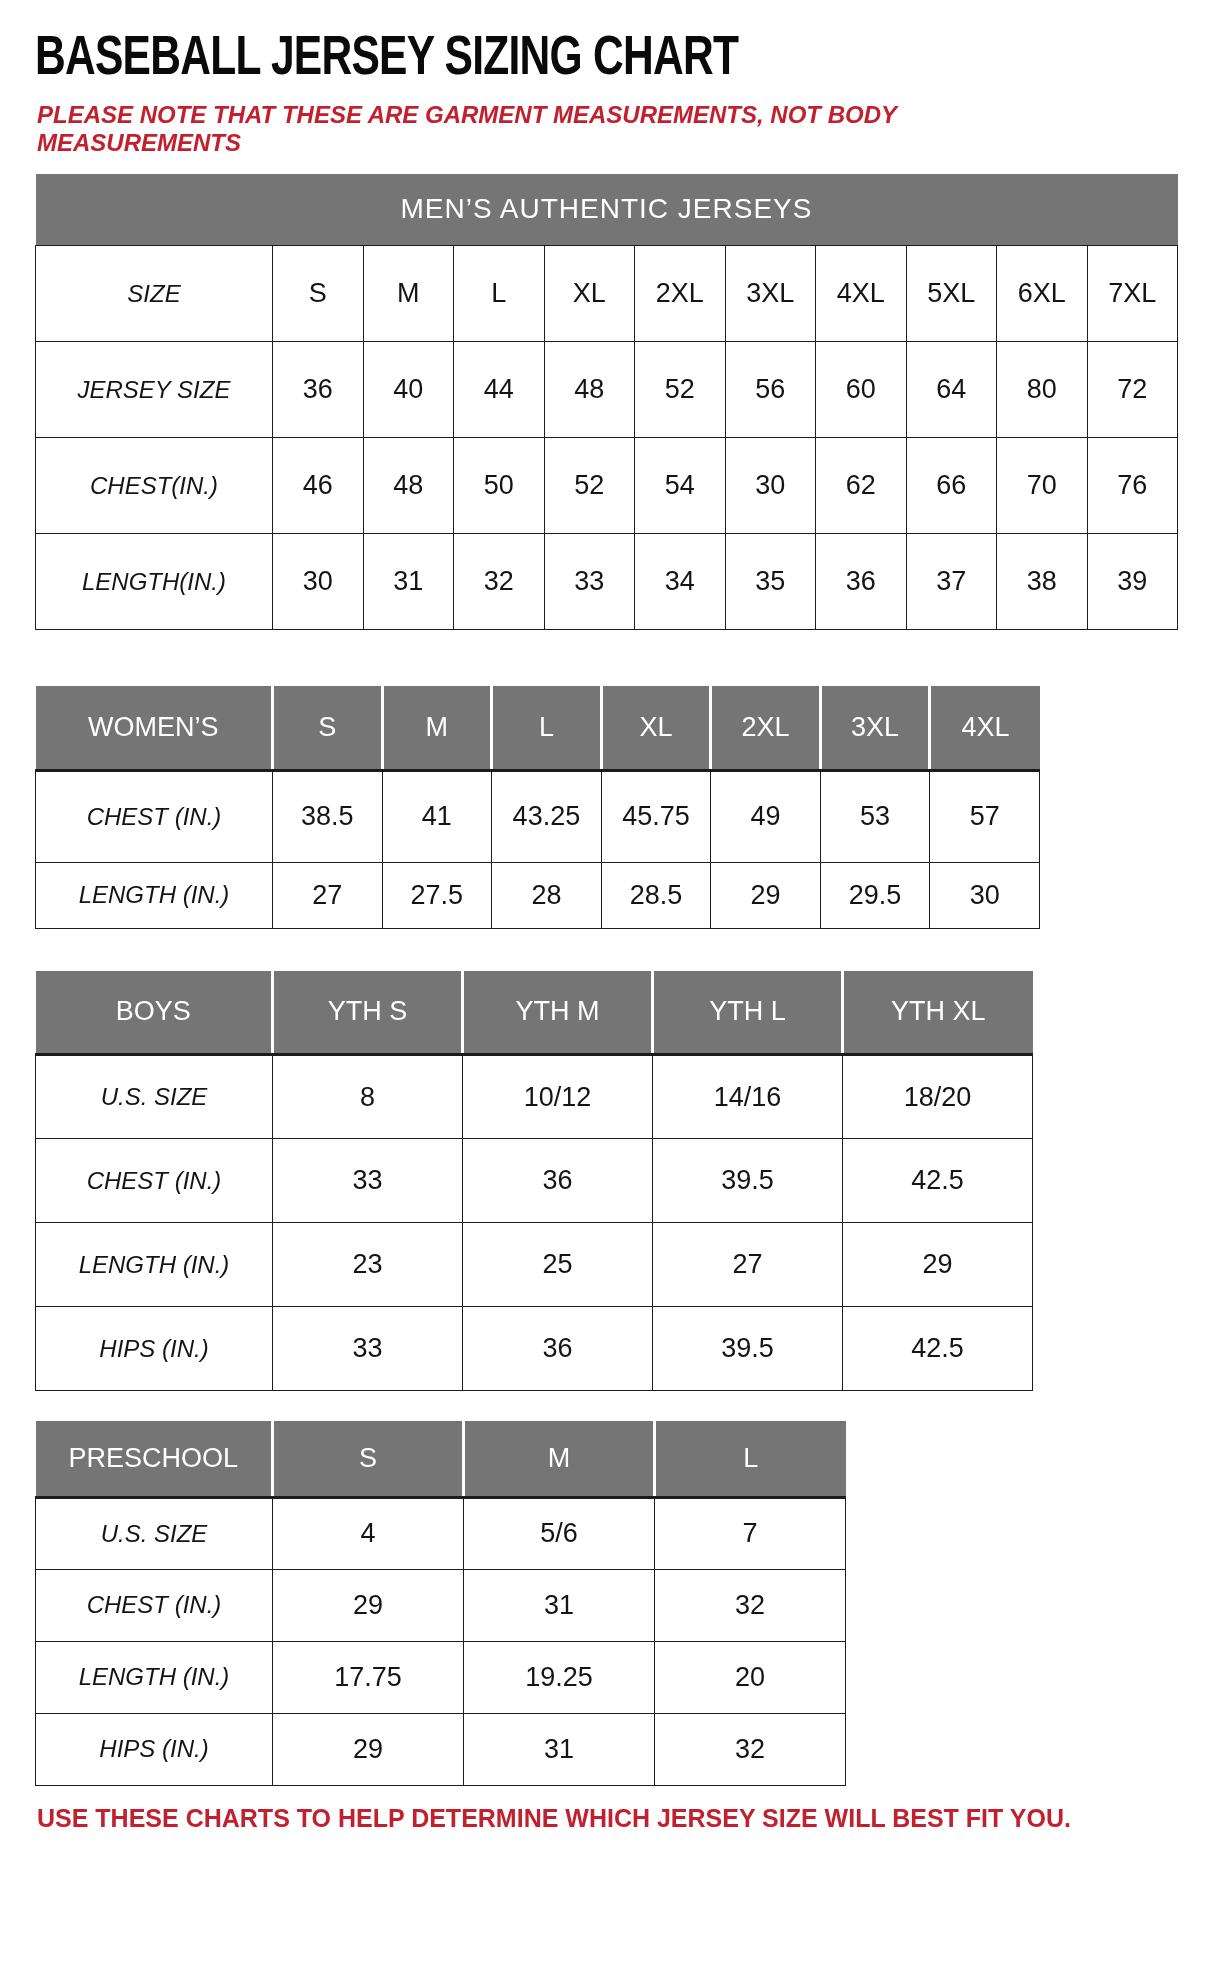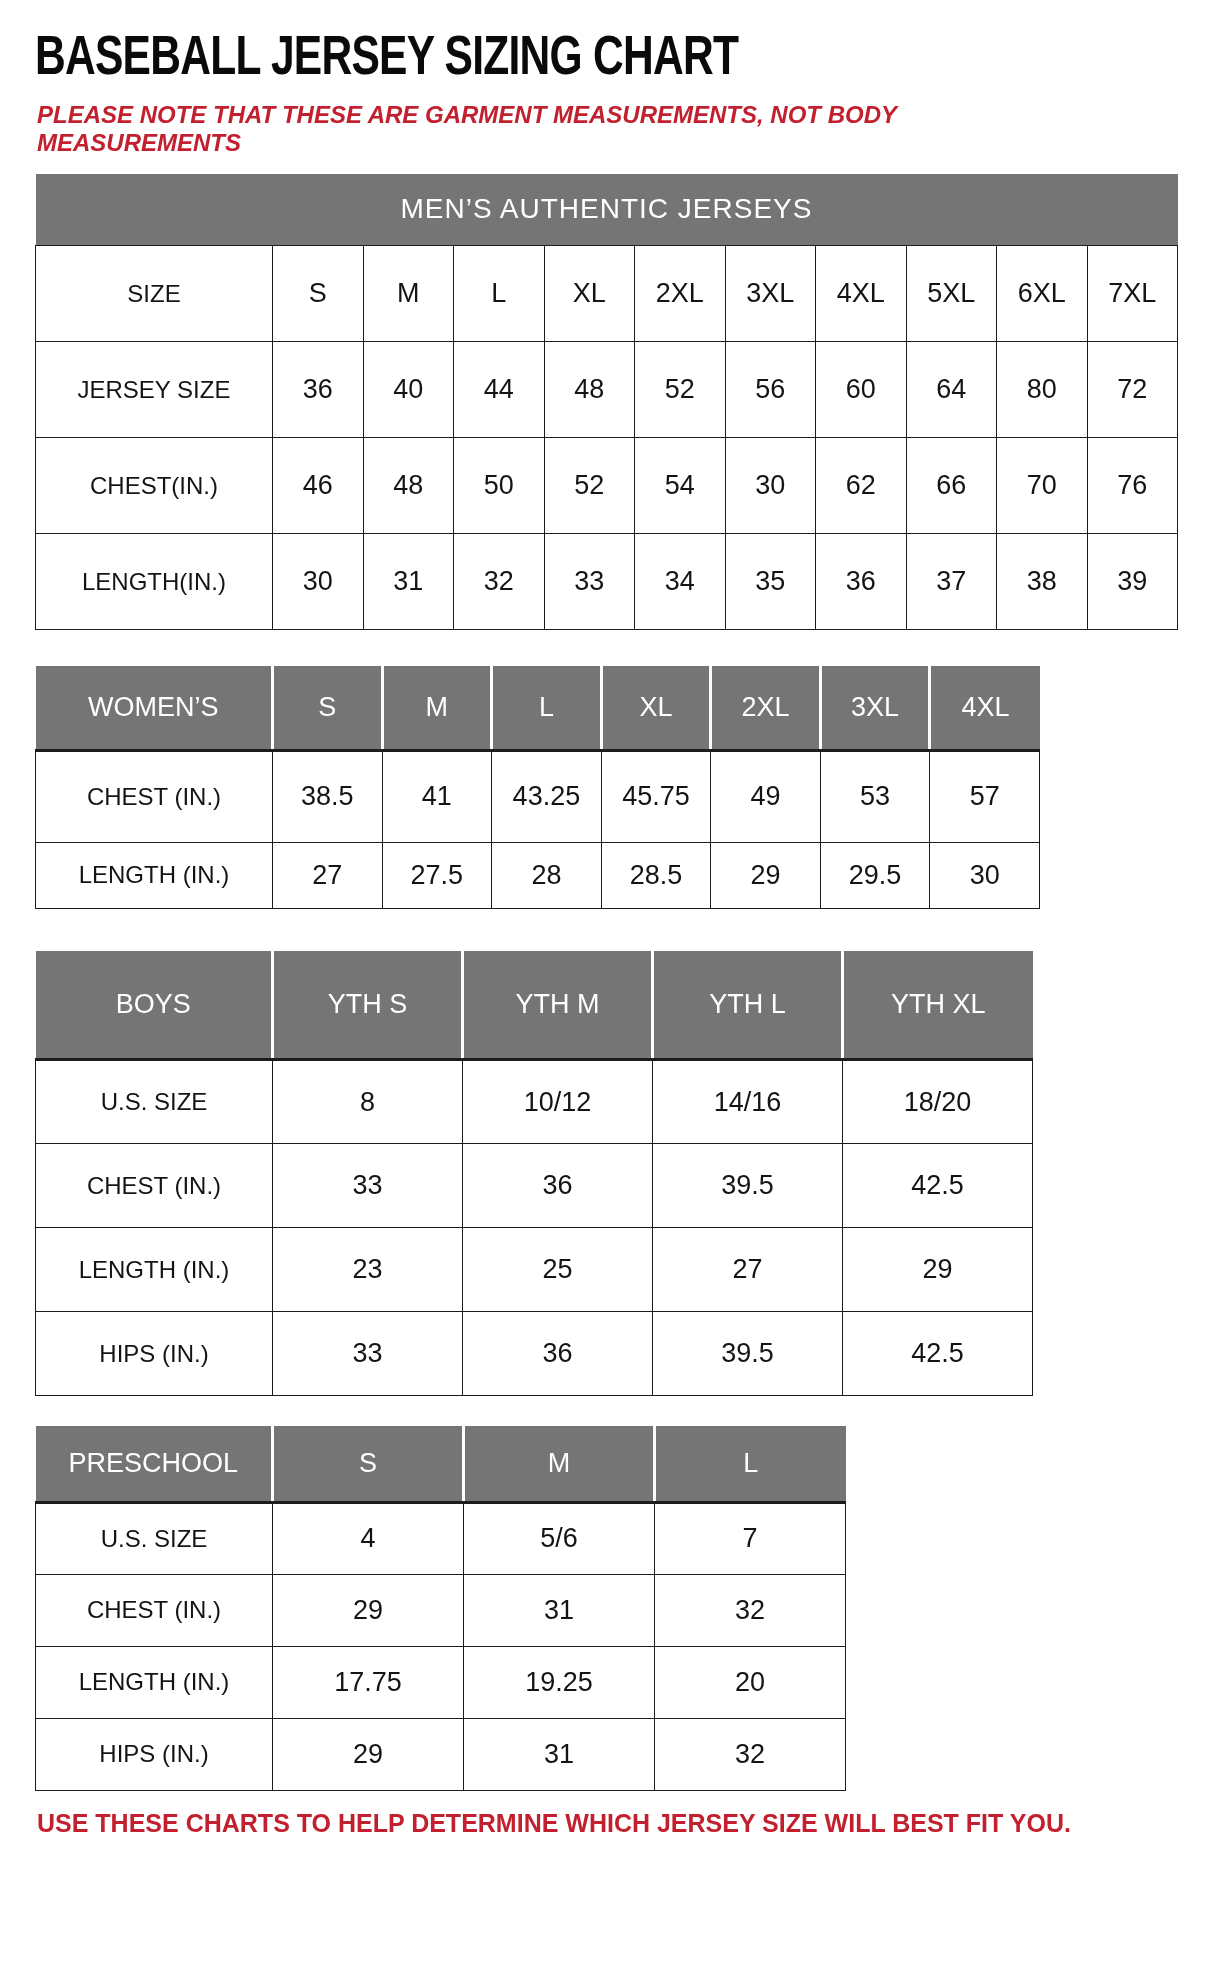--- a/index.html
+++ b/index.html
@@ -41,36 +41,36 @@
   .size-table thead th.banner{
     border-bottom:1px solid var(--border);
     font-size:28px;letter-spacing:1px;
   }
   .size-table tbody th,
   .size-table tbody td{
     border:1px solid var(--border);
     text-align:center;vertical-align:middle;
     font-weight:400;background:#ffffff;
   }
-  .size-table tbody th.row-label{font-size:24px;white-space:pre-line;line-height:1.25;}
+  .size-table tbody th.row-label{font-size:24px;white-space:pre-line;line-height:1.25;font-style:italic;}
   .size-table tbody td{font-size:27px;}
 
   .mens{width:1143px;margin-top:16px;}
   .mens thead tr{height:72px;}
   .mens tbody tr{height:96px;}
 
-  .womens{width:1005px;margin-top:36px;}
+  .womens{width:1005px;margin-top:56px;}
   .womens thead tr{height:84px;}
   .womens tbody tr:nth-child(1){height:92px;}
   .womens tbody tr:nth-child(2){height:66px;}
   .womens tbody tr:nth-child(3){height:78px;}
   .womens tbody tr:nth-child(4){height:76px;}
 
   .boys{width:998px;margin-top:42px;}
-  .boys thead tr{height:109px;}
+  .boys thead tr{height:84px;}
   .boys tbody tr{height:84px;}
 
   .preschool{width:811px;margin-top:30px;}
   .preschool thead tr{height:76px;}
   .preschool tbody tr{height:72px;}
 
   .footer{
     margin:18px 0 0 2px;
     font-size:25px;font-weight:700;white-space:nowrap;
     color:var(--red);

